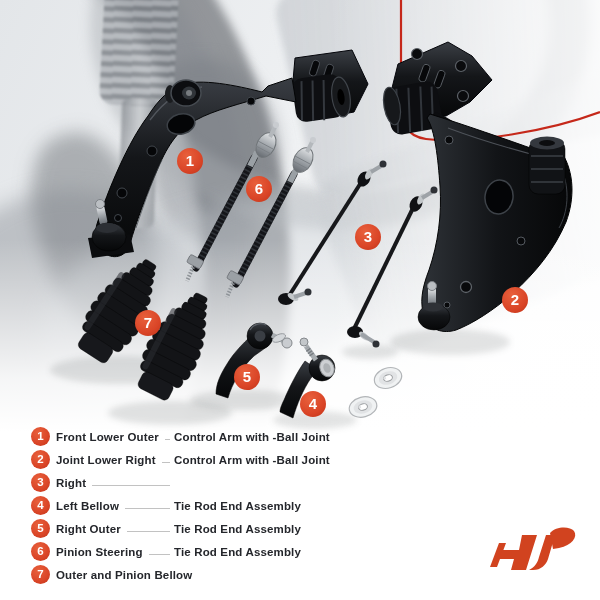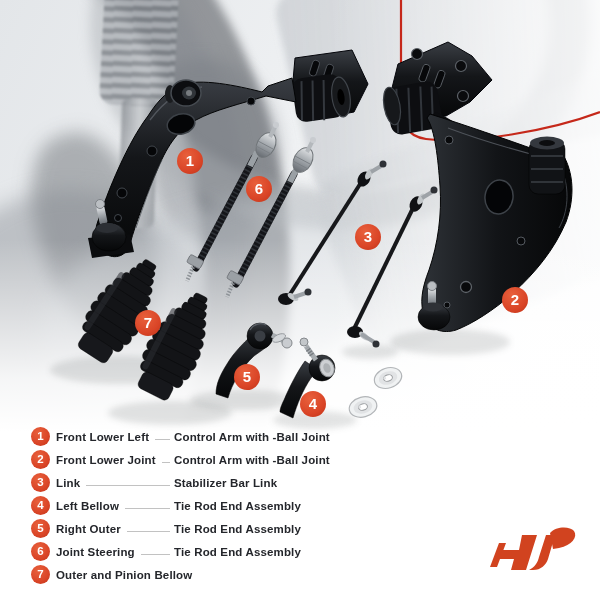--- a/index.html
+++ b/index.html
@@ -297,61 +297,60 @@
       <div class="callout" style="left: 313px; top: 404px;">4</div>
       <div class="callout" style="left: 247px; top: 377px;">5</div>
       <div class="callout" style="left: 259px; top: 189px;">6</div>
       <div class="callout" style="left: 148px; top: 323px;">7</div>
     </div>
 
   <div class="legend" id="legend">
       <div class="legend-row">
         <div class="legend-badge">1</div>
         <div class="legend-labelwrap">
-          <span class="legend-label">Front Lower Left</span>
+          <span class="legend-label">Front Lower Outer</span>
           <span class="legend-connector" style="background: rgb(194, 194, 194);"></span>
         </div>
         <span class="legend-desc">Control Arm with -Ball Joint</span>
       </div>
       <div class="legend-row">
         <div class="legend-badge">2</div>
         <div class="legend-labelwrap">
-          <span class="legend-label">Front Lower Joint</span>
+          <span class="legend-label">Joint Lower Right</span>
           <span class="legend-connector" style="background: rgb(194, 194, 194);"></span>
         </div>
         <span class="legend-desc">Control Arm with -Ball Joint</span>
       </div>
       <div class="legend-row">
         <div class="legend-badge">3</div>
         <div class="legend-labelwrap">
-          <span class="legend-label">Link</span>
-          <span class="legend-connector" style="background: rgb(194, 194, 194);"></span>
-        </div>
-        <span class="legend-desc">Stabilizer Bar Link</span>
+          <span class="legend-label">Right</span>
+          <span class="legend-connector" style="background: rgb(194, 194, 194);"></span>
+        </div>
       </div>
       <div class="legend-row">
         <div class="legend-badge">4</div>
         <div class="legend-labelwrap">
           <span class="legend-label">Left Bellow</span>
           <span class="legend-connector" style="background: rgb(194, 194, 194);"></span>
         </div>
         <span class="legend-desc">Tie Rod End Assembly</span>
       </div>
       <div class="legend-row">
         <div class="legend-badge">5</div>
         <div class="legend-labelwrap">
           <span class="legend-label">Right Outer</span>
           <span class="legend-connector" style="background: rgb(194, 194, 194);"></span>
         </div>
         <span class="legend-desc">Tie Rod End Assembly</span>
       </div>
       <div class="legend-row">
         <div class="legend-badge">6</div>
         <div class="legend-labelwrap">
-          <span class="legend-label">Joint Steering</span>
+          <span class="legend-label">Pinion Steering</span>
           <span class="legend-connector" style="background: rgb(194, 194, 194);"></span>
         </div>
         <span class="legend-desc">Tie Rod End Assembly</span>
       </div>
       <div class="legend-row">
         <div class="legend-badge">7</div>
         <div class="legend-labelwrap">
           <span class="legend-label">Outer and Pinion Bellow</span>
         </div>
         <span class="legend-desc"></span>

